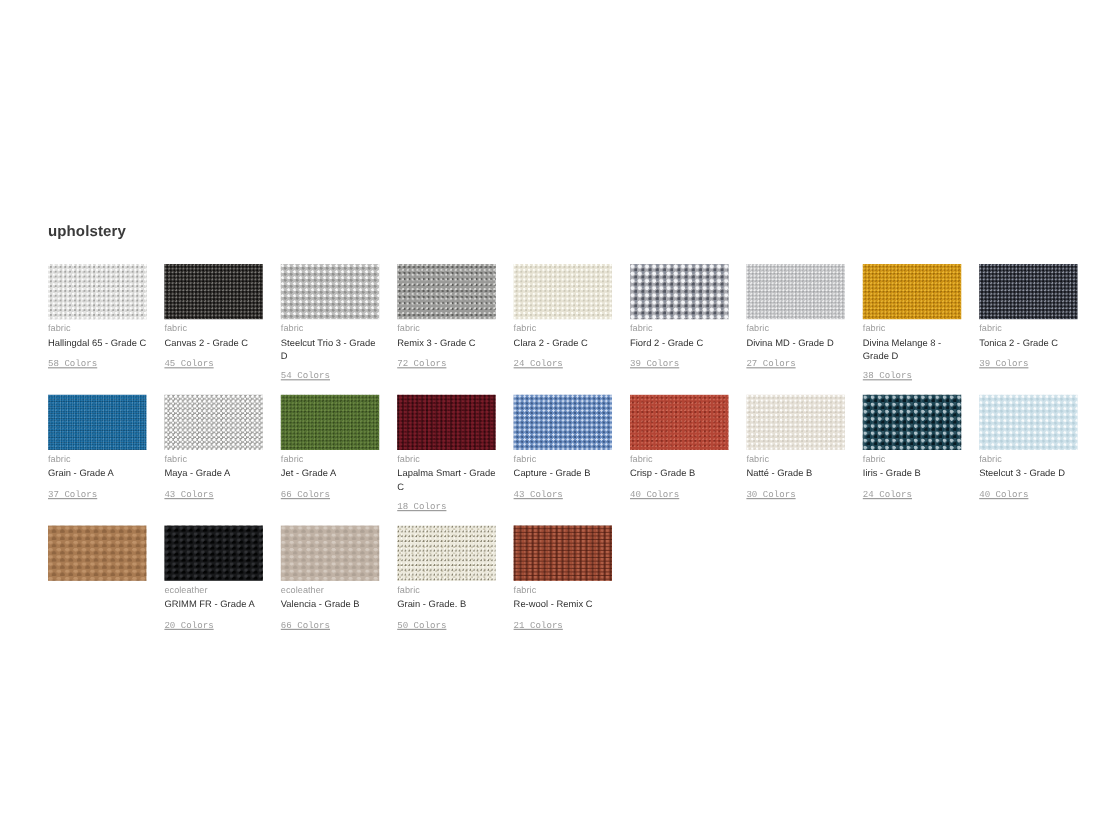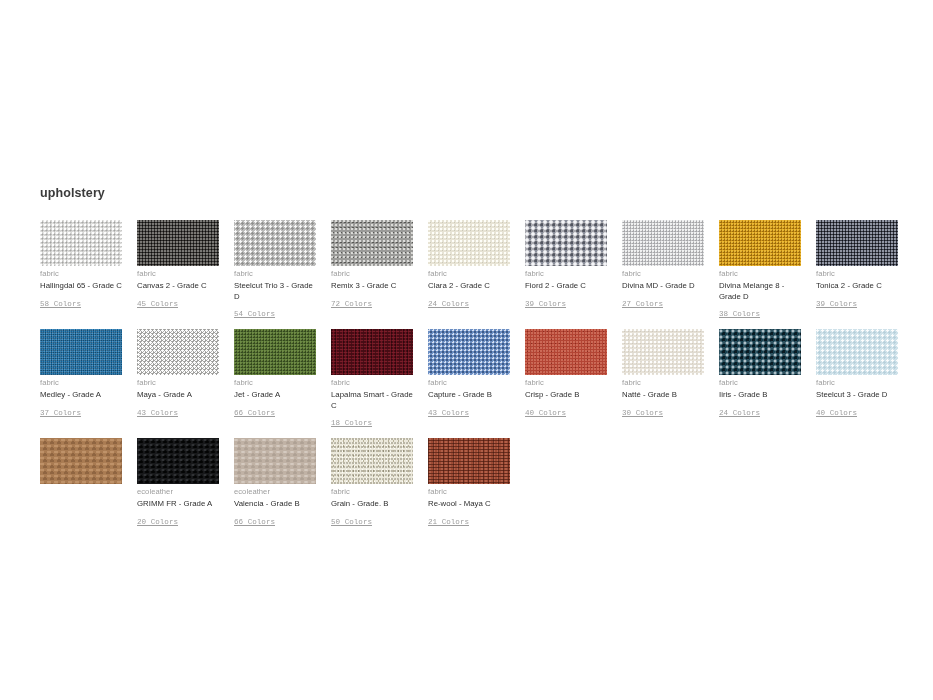--- a/index.html
+++ b/index.html
@@ -320,21 +320,21 @@
         <div class="card">
           <div class="swatch tx tx-divinamelange" style="background-color: rgb(205, 145, 19);"></div>
           <div class="meta"><div class="kind">fabric</div><div class="name">Divina Melange 8 - Grade D</div><a class="colors">38 Colors</a></div>
         </div>
         <div class="card">
           <div class="swatch tx tx-tonica" style="background-color: rgb(50, 53, 62);"></div>
           <div class="meta"><div class="kind">fabric</div><div class="name">Tonica 2 - Grade C</div><a class="colors">39 Colors</a></div>
         </div>
         <div class="card">
           <div class="swatch tx tx-medley" style="background-color: rgb(17, 101, 156);"></div>
-          <div class="meta"><div class="kind">fabric</div><div class="name">Medley - Grade A</div><a class="colors">37 Colors</a></div>
+          <div class="meta"><div class="kind">fabric</div><div class="name">Grain - Grade A</div><a class="colors">37 Colors</a></div>
         </div>
         <div class="card">
           <div class="swatch tx tx-maya" style="background-color: rgb(157, 157, 155);"></div>
           <div class="meta"><div class="kind">fabric</div><div class="name">Maya - Grade A</div><a class="colors">43 Colors</a></div>
         </div>
         <div class="card">
           <div class="swatch tx tx-jet" style="background-color: rgb(78, 107, 45);"></div>
           <div class="meta"><div class="kind">fabric</div><div class="name">Jet - Grade A</div><a class="colors">66 Colors</a></div>
         </div>
         <div class="card">
@@ -371,17 +371,17 @@
         <div class="card">
           <div class="swatch tx tx-valencia" style="background-color: rgb(192, 178, 165);"></div>
           <div class="meta"><div class="kind">ecoleather</div><div class="name">Valencia - Grade B</div><a class="colors">66 Colors</a></div>
         </div>
         <div class="card">
           <div class="swatch tx tx-grain" style="background-color: rgb(236, 233, 220);"></div>
           <div class="meta"><div class="kind">fabric</div><div class="name">Grain - Grade. B</div><a class="colors">50 Colors</a></div>
         </div>
         <div class="card">
           <div class="swatch tx tx-rewool" style="background-color: rgb(159, 75, 52);"></div>
-          <div class="meta"><div class="kind">fabric</div><div class="name">Re-wool - Maya C</div><a class="colors">21 Colors</a></div>
+          <div class="meta"><div class="kind">fabric</div><div class="name">Re-wool - Remix C</div><a class="colors">21 Colors</a></div>
         </div>
       </div>
   </section>
 </div>
 
 </body></html>

